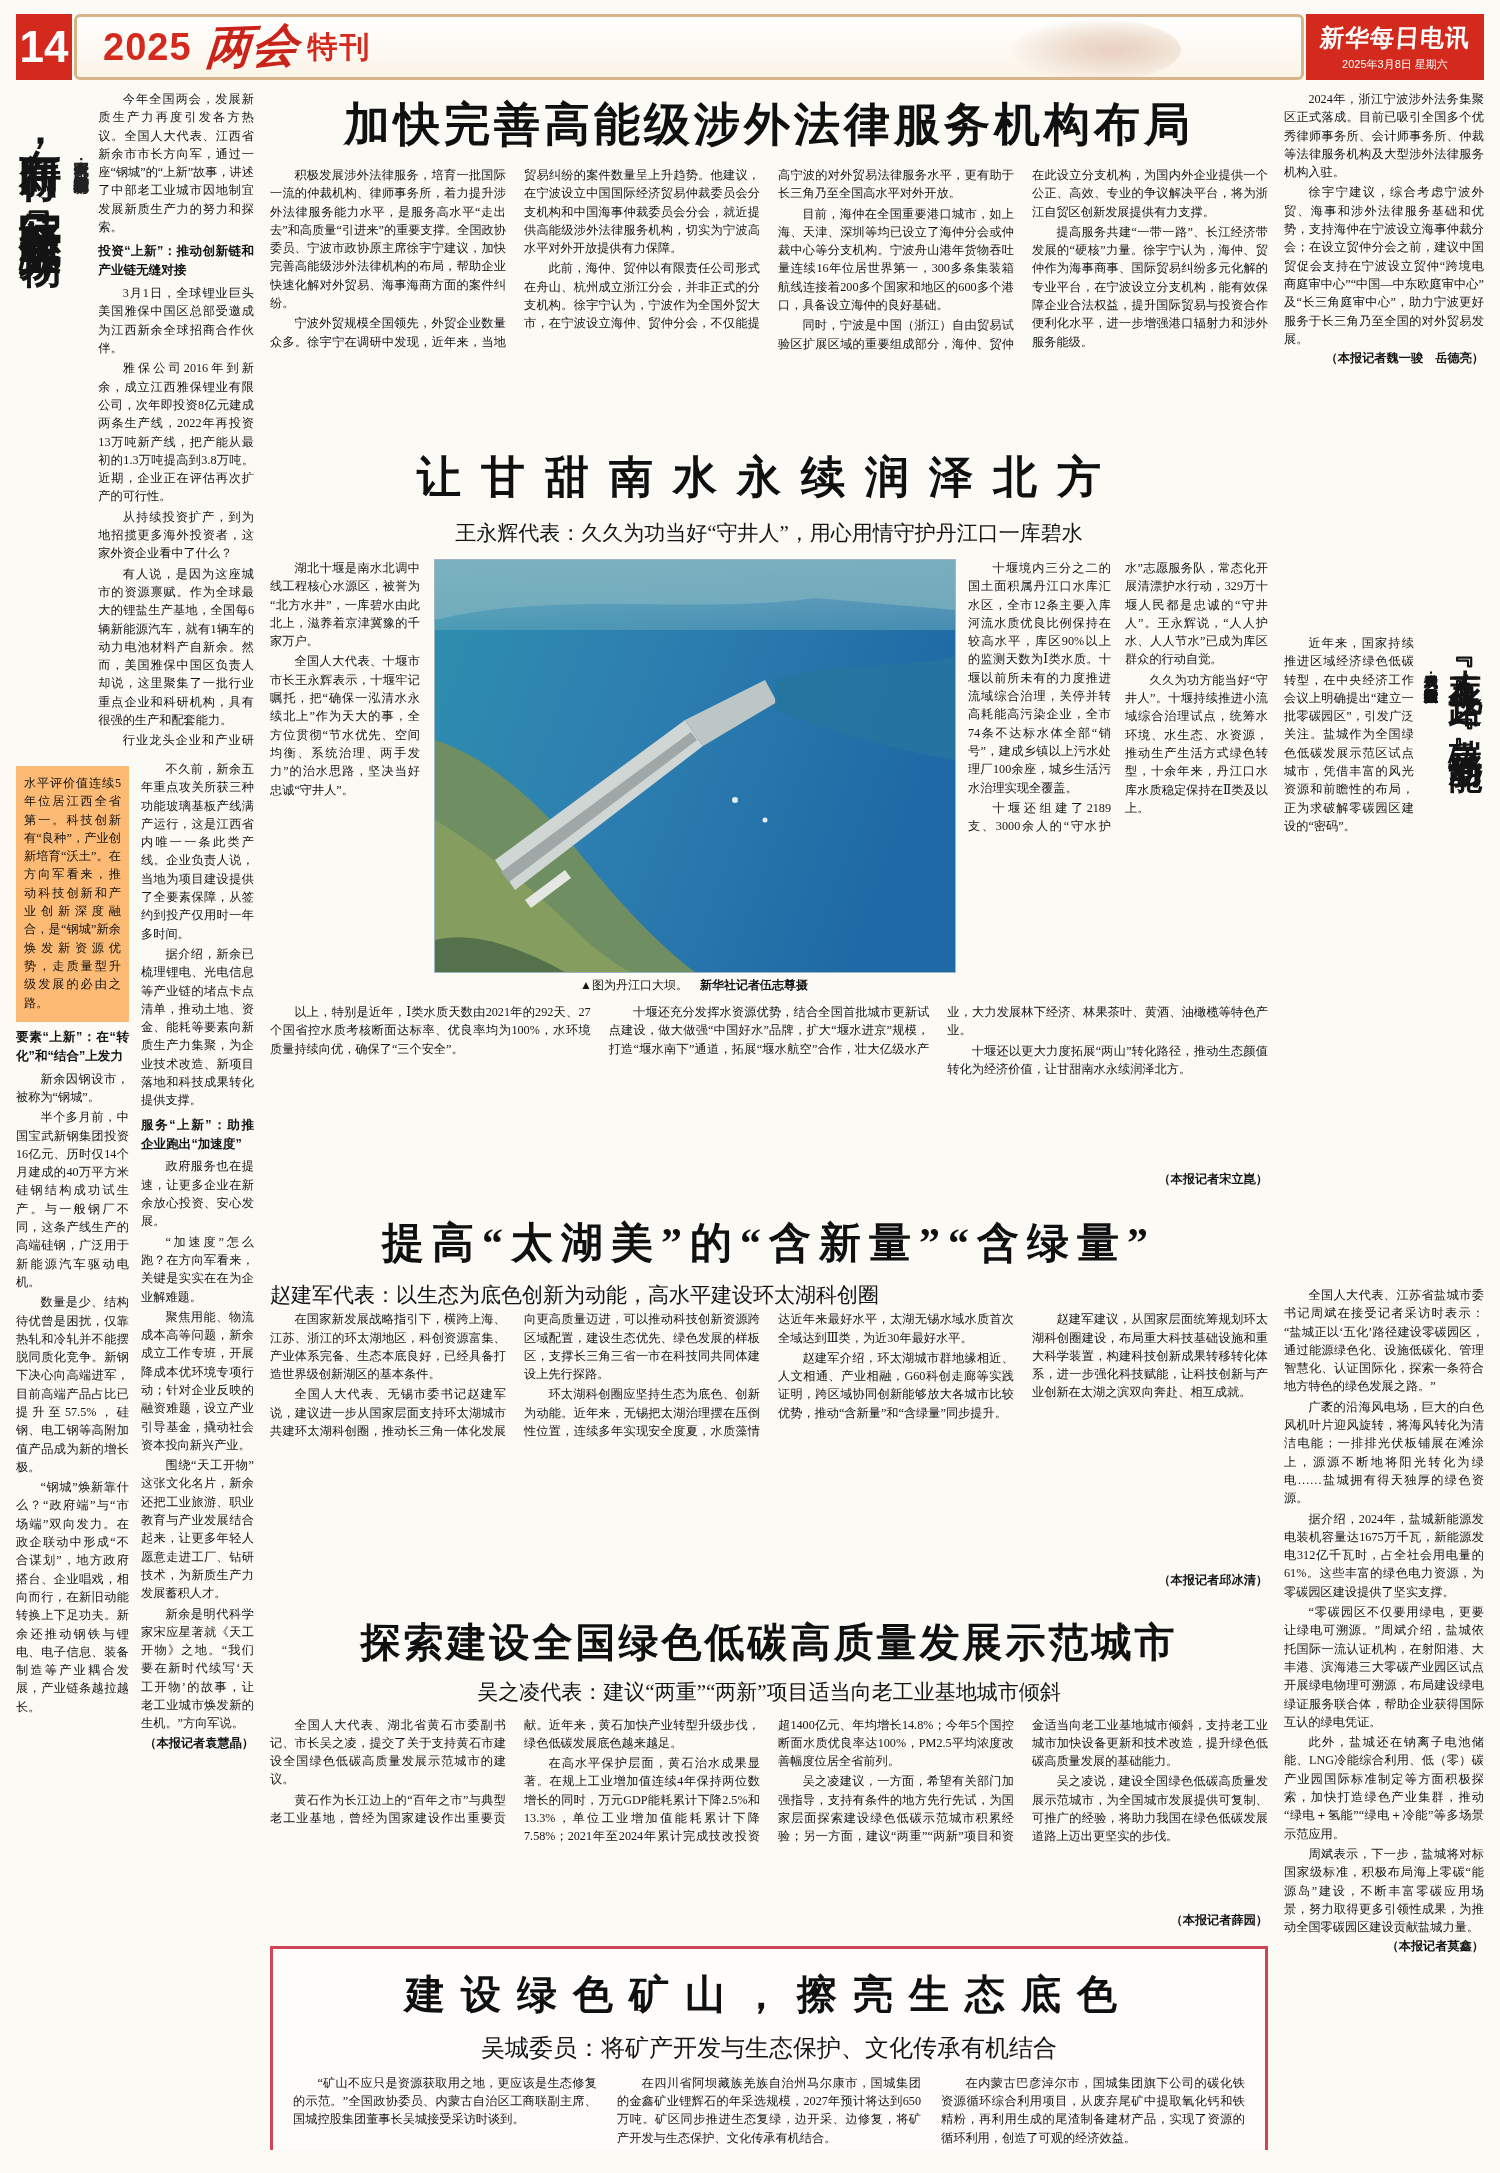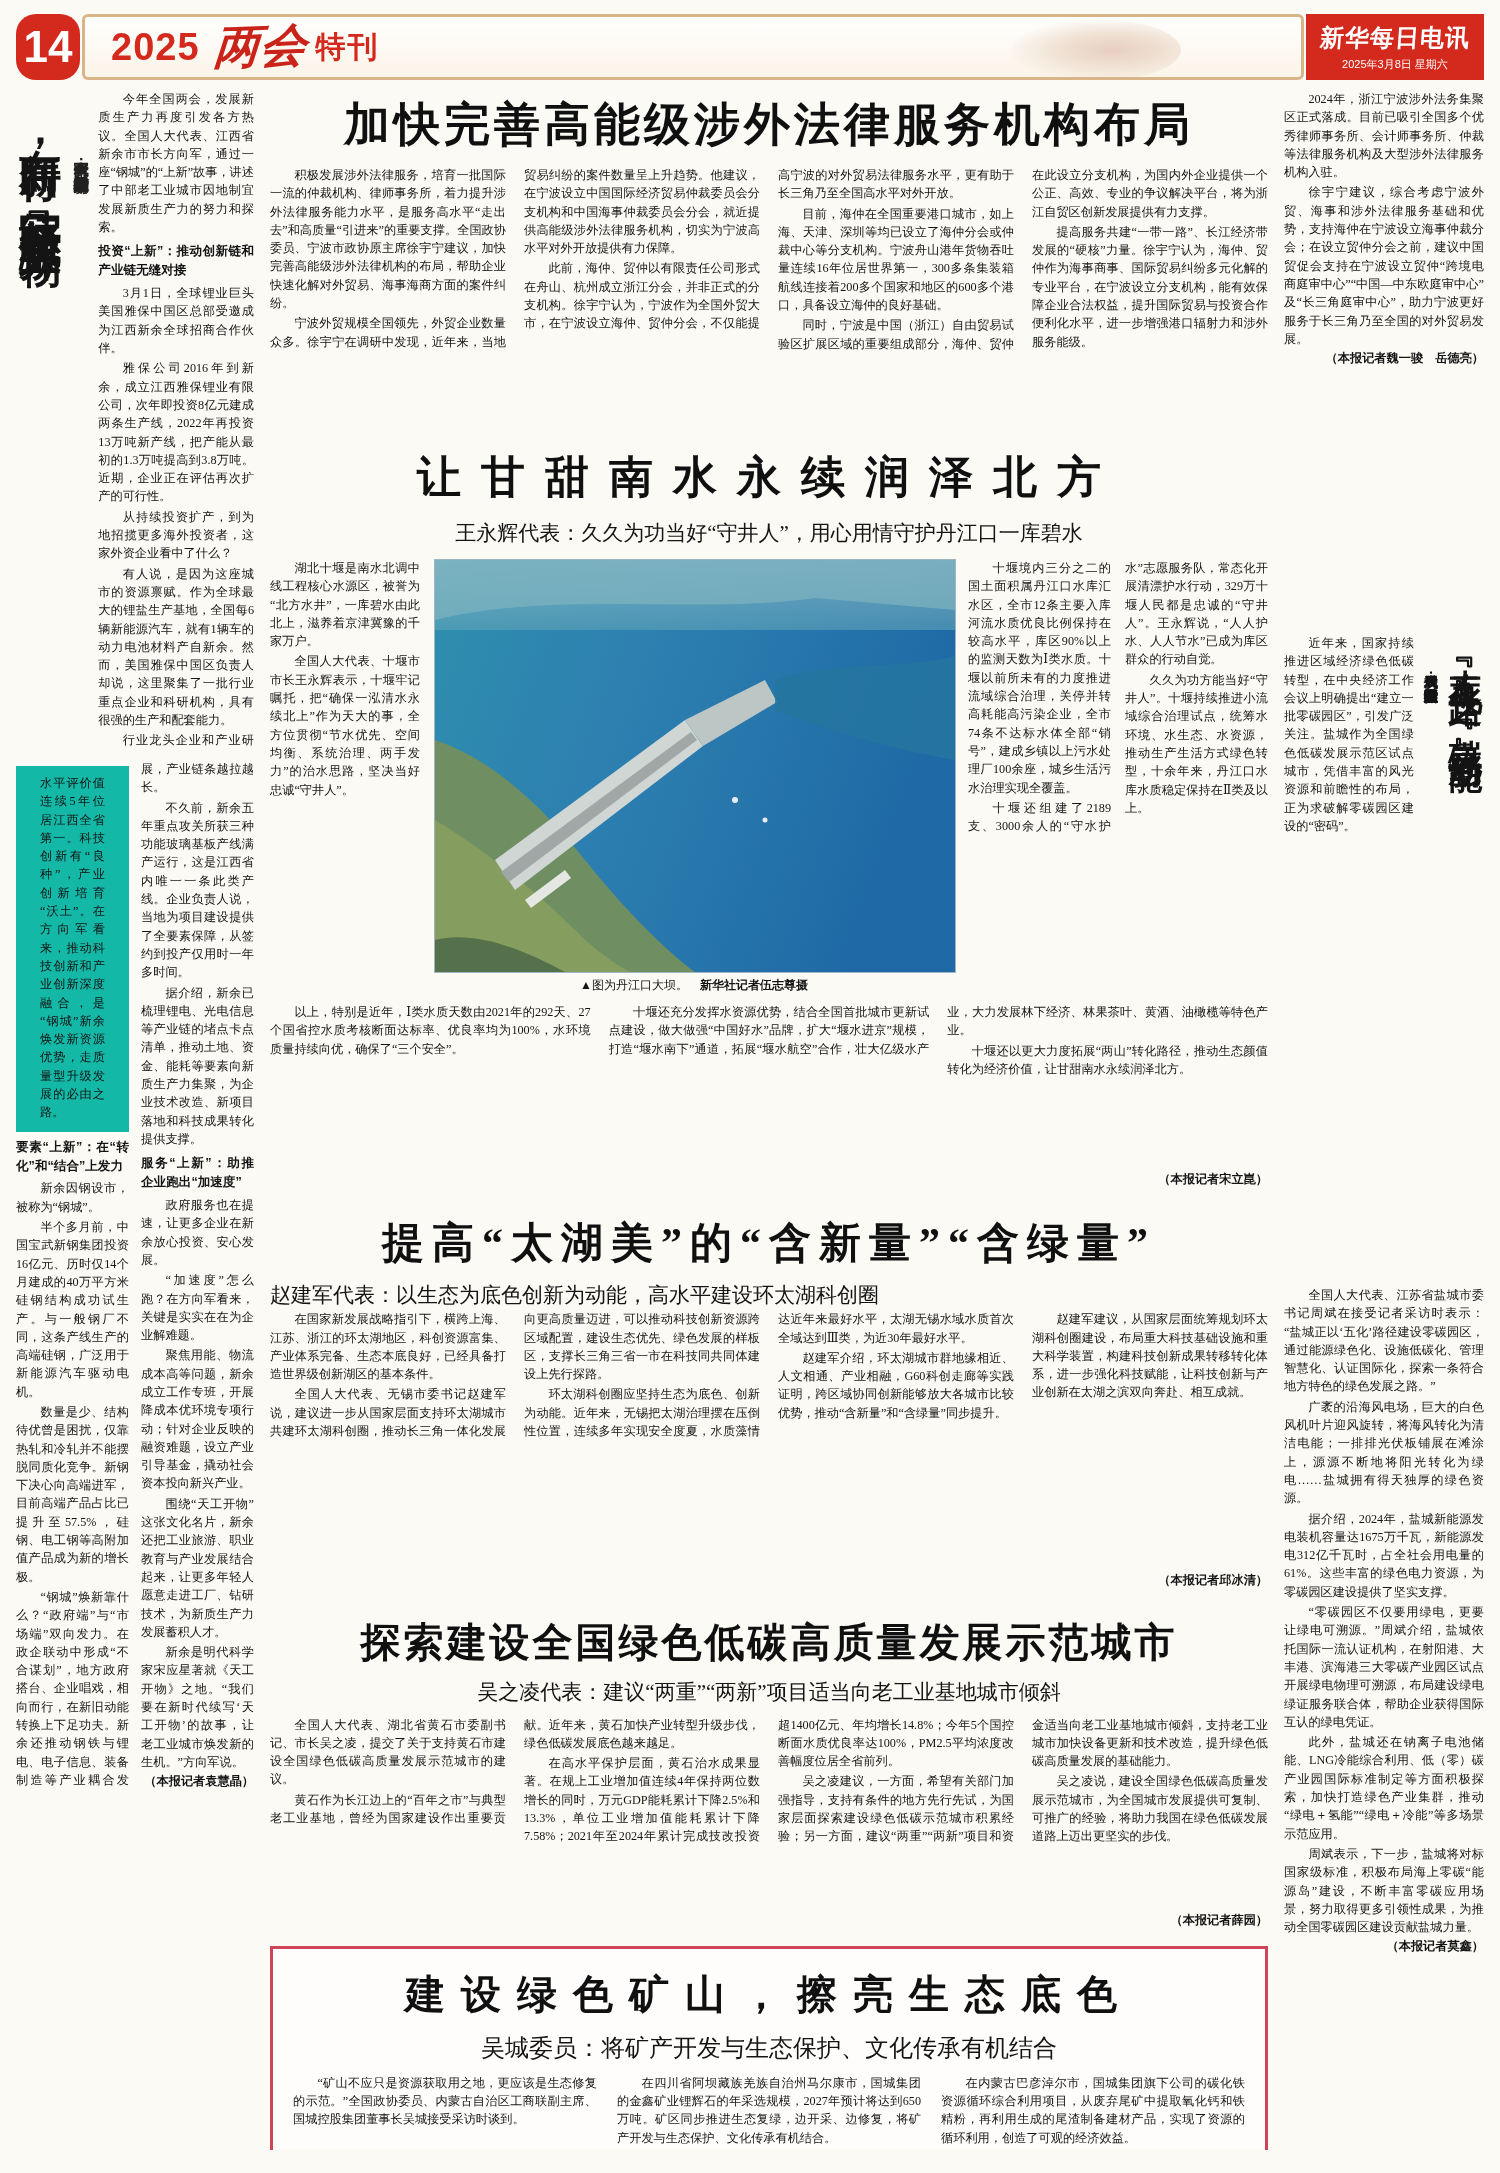--- a/index.html
+++ b/index.html
@@ -4,22 +4,22 @@
 <style>
   html,body{margin:0;padding:0;}
   body{
     width:1500px;height:2173px;overflow:hidden;box-sizing:border-box;
     background:#fbfaf5;color:#141414;
     font-family:"Liberation Serif","DejaVu Serif",serif;
   }
   .page{width:1500px;height:2173px;box-sizing:border-box;padding:14px 16px 18px 16px;}
   
   .masthead{display:flex;align-items:stretch;height:66px;margin-bottom:10px;gap:0;}
-  .pageno{width:64px;background:#d42a1d;color:#fff;display:flex;align-items:center;justify-content:center;
-    font-size:44px;font-weight:bold;font-family:"Liberation Sans",sans-serif;border-radius:20px;}
+  .pageno{width:56px;background:#d42a1d;color:#fff;display:flex;align-items:center;justify-content:center;
+    font-size:44px;font-weight:bold;font-family:"Liberation Sans",sans-serif;}
   .banner{flex:1;border:3px solid #d8b488;border-radius:6px;margin:0 2px;background:linear-gradient(#ffffff,#fbf4e8);
     display:flex;align-items:center;padding:0 26px;position:relative;overflow:hidden;}
   .banner .yr{color:#d42a1d;font-size:38px;font-weight:bold;font-family:"Liberation Sans",sans-serif;letter-spacing:1px;}
   .banner .lianghui{color:#c9231a;font-size:46px;font-weight:bold;margin:0 10px 0 14px;
     font-style:italic;transform:skewX(-6deg) rotate(-2deg);}
   .banner .tekan{color:#d42a1d;font-size:30px;font-weight:bold;letter-spacing:2px;}
   .banner .flower{position:absolute;right:120px;top:2px;width:170px;height:62px;
     background:radial-gradient(ellipse at 60% 50%, #e8cfc2 0%, #efe0d2 35%, rgba(251,244,232,0) 75%);
     border-radius:50%;}
   .mastright{width:178px;background:#d42a1d;color:#fff;display:flex;flex-direction:column;align-items:center;justify-content:center;gap:3px;}
@@ -35,21 +35,21 @@
   .attr{text-align:right;font-weight:bold;text-indent:0;font-family:Liberation Mono, monospace;}
   
   .leftTop{display:flex;height:660px;gap:8px;}
   .vtitle{writing-mode:vertical-rl;text-orientation:upright;font-size:42px;font-weight:bold;
     letter-spacing:4px;line-height:1.15;padding-top:26px;}
   .vsub{writing-mode:vertical-rl;text-orientation:upright;font-size:15px;font-weight:bold;
     line-height:1.2;padding-top:60px;color:#222;}
   .leftIntro{flex:1;overflow:hidden;}
   .leftRest{margin-top:10px;column-count:2;column-gap:12px;height:1380px;overflow:hidden;}
   .subhead{font-weight:bold;font-size:12.6px;text-indent:0;margin:6px 0 4px 0;font-family:"Liberation Sans",sans-serif;}
-  .quotebox{background:#14b8a6;padding:8px 24px;margin:6px 0;break-inside:avoid;}
+  .quotebox{background:#fdba74;padding:8px 8px;margin:6px 0;break-inside:avoid;}
   .quotebox p{text-indent:0;}
   
   .art{margin-bottom:14px;}
   .h1{font-weight:bold;text-align:center;color:#101010;}
   .law .h1{font-size:46px;letter-spacing:4px;margin:4px 0 10px 0;}
   .law .sub{font-size:23px;text-align:center;margin-bottom:14px;font-weight:normal;}
   .law .cols{column-count:4;column-gap:18px;height:252px;overflow:hidden;}
   .water .h1{font-size:44px;letter-spacing:20px;margin:16px 0 12px 0;}
   .water .sub{font-size:21px;text-align:center;margin-bottom:12px;}
   .waterRow{display:flex;gap:14px;margin-bottom:8px;}

